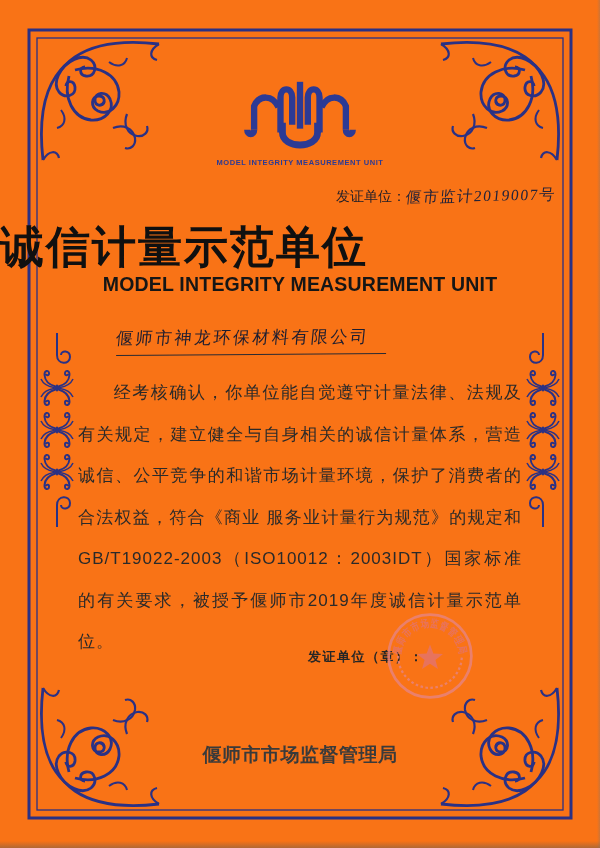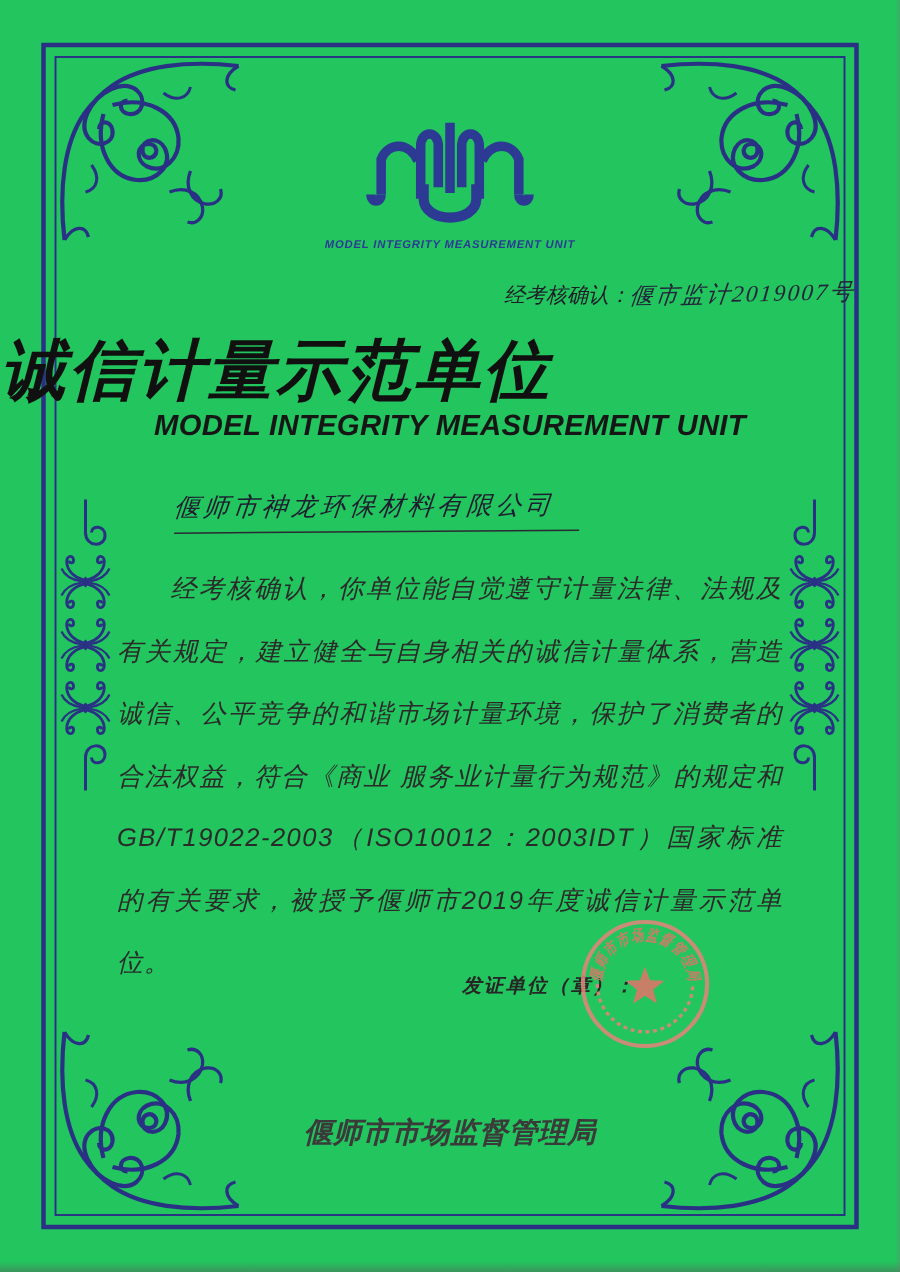--- a/index.html
+++ b/index.html
@@ -1,18 +1,18 @@
 <!DOCTYPE html>
 <html><head>
 <meta charset="utf-8">
 <style>
   html,body{margin:0;padding:0;background:#ffffff;}
   .page{
-    position:relative;width:600px;height:848px;background:#22c55e;overflow:hidden;
-    font-family:"Liberation Sans",sans-serif;color:#222;font-style:italic;
+    position:relative;width:600px;height:848px;background:#f97316;overflow:hidden;
+    font-family:"Liberation Sans",sans-serif;color:#222;
   }
   .deco{position:absolute;left:0;top:0;pointer-events:none;}
   .logo-wrap{position:absolute;left:0;right:0;top:74px;text-align:center;}
   .logo-caption{
     position:absolute;left:0;right:0;top:158px;text-align:center;
     font-size:7.5px;font-weight:bold;letter-spacing:.55px;color:#2c3a94;
   }
   .cert-no{
     position:absolute;left:336px;top:186px;white-space:nowrap;
     font-family:"Liberation Serif",serif;font-size:14px;color:#1d1d28;
@@ -120,21 +120,21 @@
         <path d="M40,60 V24 C40,13 52,13 52,24 V52"></path>
         <path d="M80,60 V24 C80,13 68,13 68,24 V52"></path>
         <path d="M60,8 V56"></path>
         <path stroke-width="7" d="M42,50 V60 C42,77 78,77 78,60 V50"></path>
       </g>
     </svg>
   </div>
   <div class="logo-caption">MODEL INTEGRITY MEASUREMENT UNIT</div>
 
   <div class="cert-no">
-    <span>经考核确认：</span><span class="hand">偃市监计2019007号</span>
+    <span>发证单位：</span><span class="hand">偃市监计2019007号</span>
   </div>
 
   <div class="title-zh">诚信计量示范单位</div>
   <div class="title-en">MODEL INTEGRITY MEASUREMENT UNIT</div>
 
   <div class="company">
     <span class="hand">偃师市神龙环保材料有限公司</span>
   </div>
 
   <div class="body-text">经考核确认，你单位能自觉遵守计量法律、法规及有关规定，建立健全与自身相关的诚信计量体系，营造诚信、公平竞争的和谐市场计量环境，保护了消费者的合法权益，符合《商业 服务业计量行为规范》的规定和GB/T19022-2003（ISO10012：2003IDT）国家标准的有关要求，被授予偃师市2019年度诚信计量示范单位。</div>

